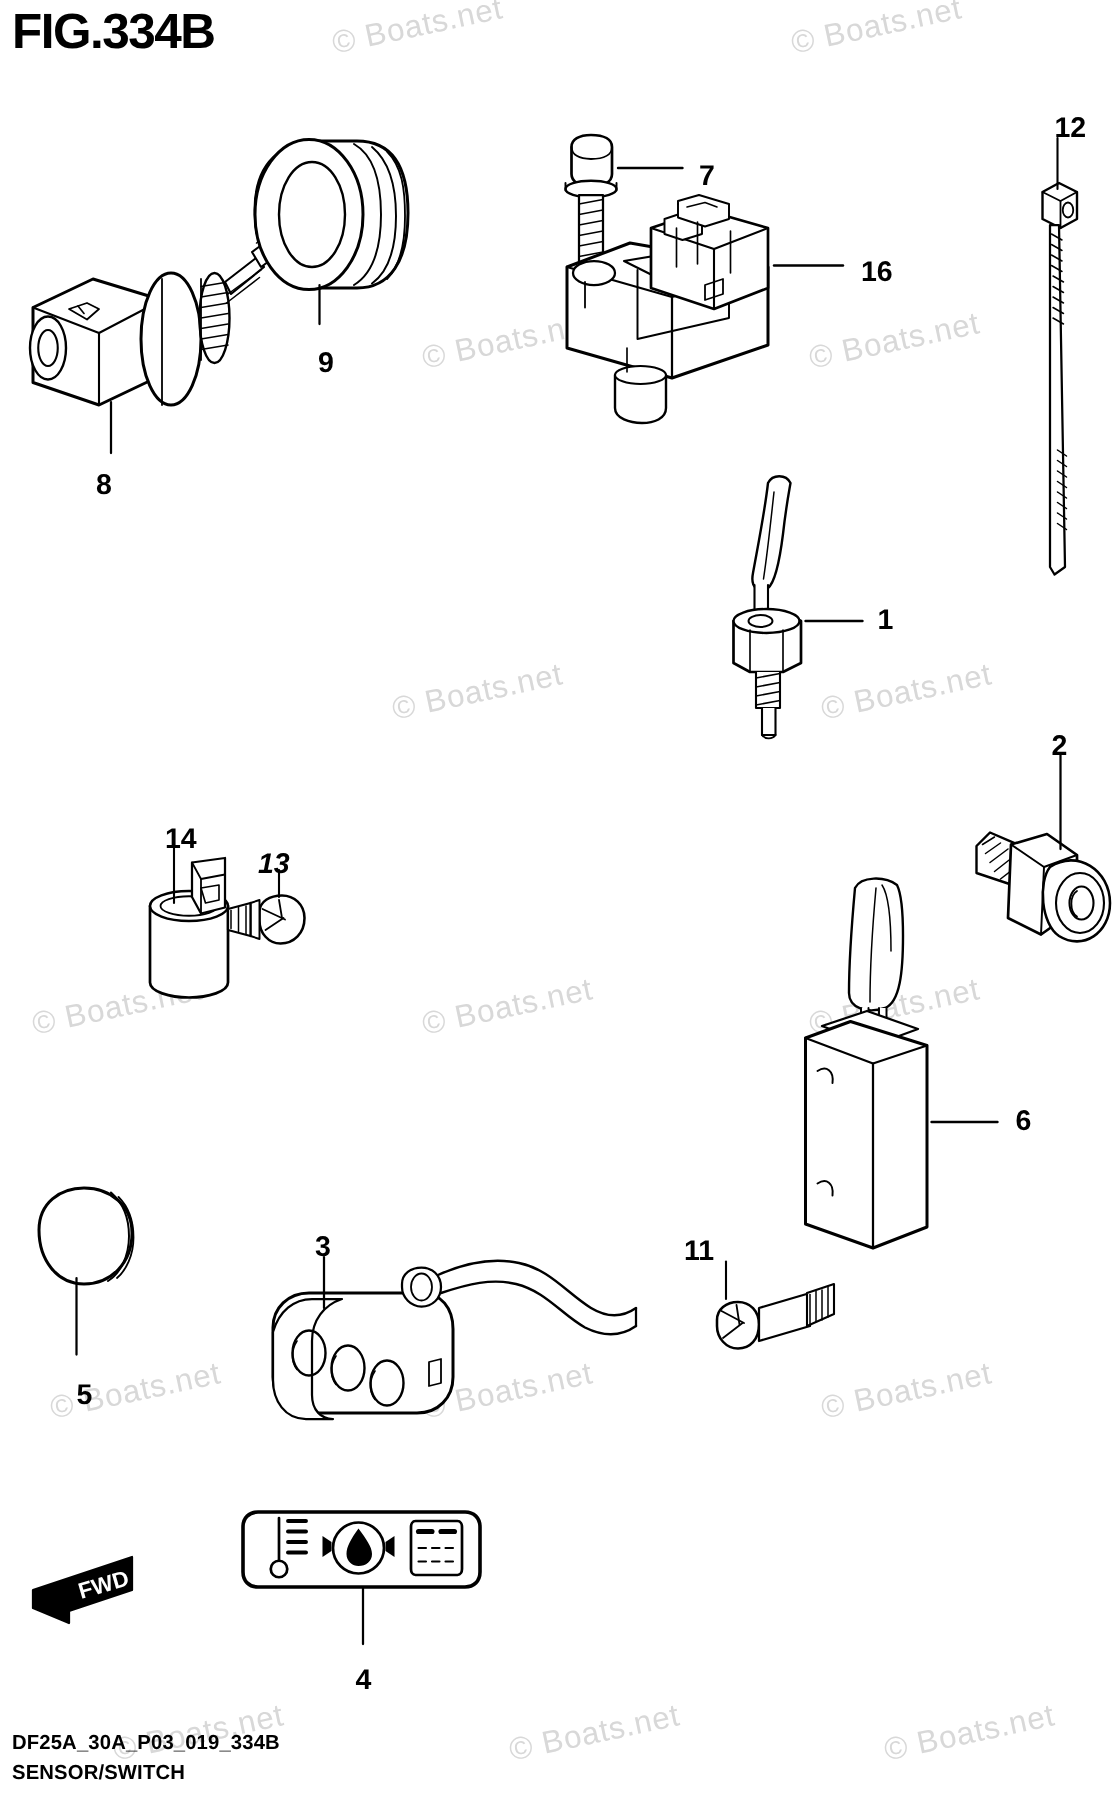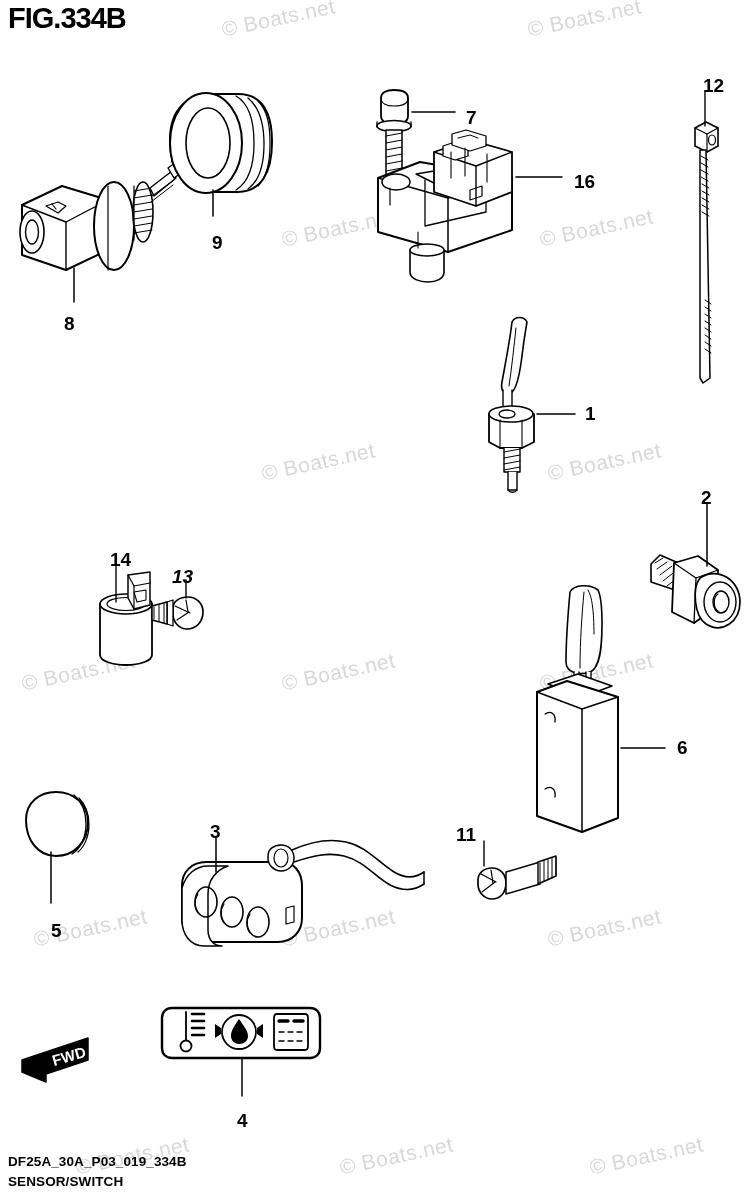--- a/index.html
+++ b/index.html
@@ -8,21 +8,21 @@
   #page{position:relative;width:746px;height:1200px;background:#fff;overflow:hidden;}
 
   
   #watermarks{position:absolute;inset:0;pointer-events:none;z-index:5;}
   .wm{position:absolute;white-space:nowrap;color:#d8d8d8;
       font-family:"Liberation Sans","DejaVu Sans",sans-serif;
       font-size:21px;font-weight:400;letter-spacing:.5px;
       transform:rotate(-12deg);transform-origin:left center;}
 
   
-  #title{position:absolute;left:8px;top:2px;font-size:29px;font-weight:bold;
+  #title{position:absolute;left:8px;top:2px;font-size:33px;font-weight:bold;
          letter-spacing:-1px;z-index:20;}
   #footer{position:absolute;left:8px;top:1152px;z-index:20;line-height:1.45;}
   #footer div{font-size:13.5px;font-weight:bold;letter-spacing:.1px;}
 
   
   #art{position:absolute;inset:0;z-index:10;}
 
   
   .num{position:absolute;font-size:19px;font-weight:bold;z-index:15;}
 </style>

